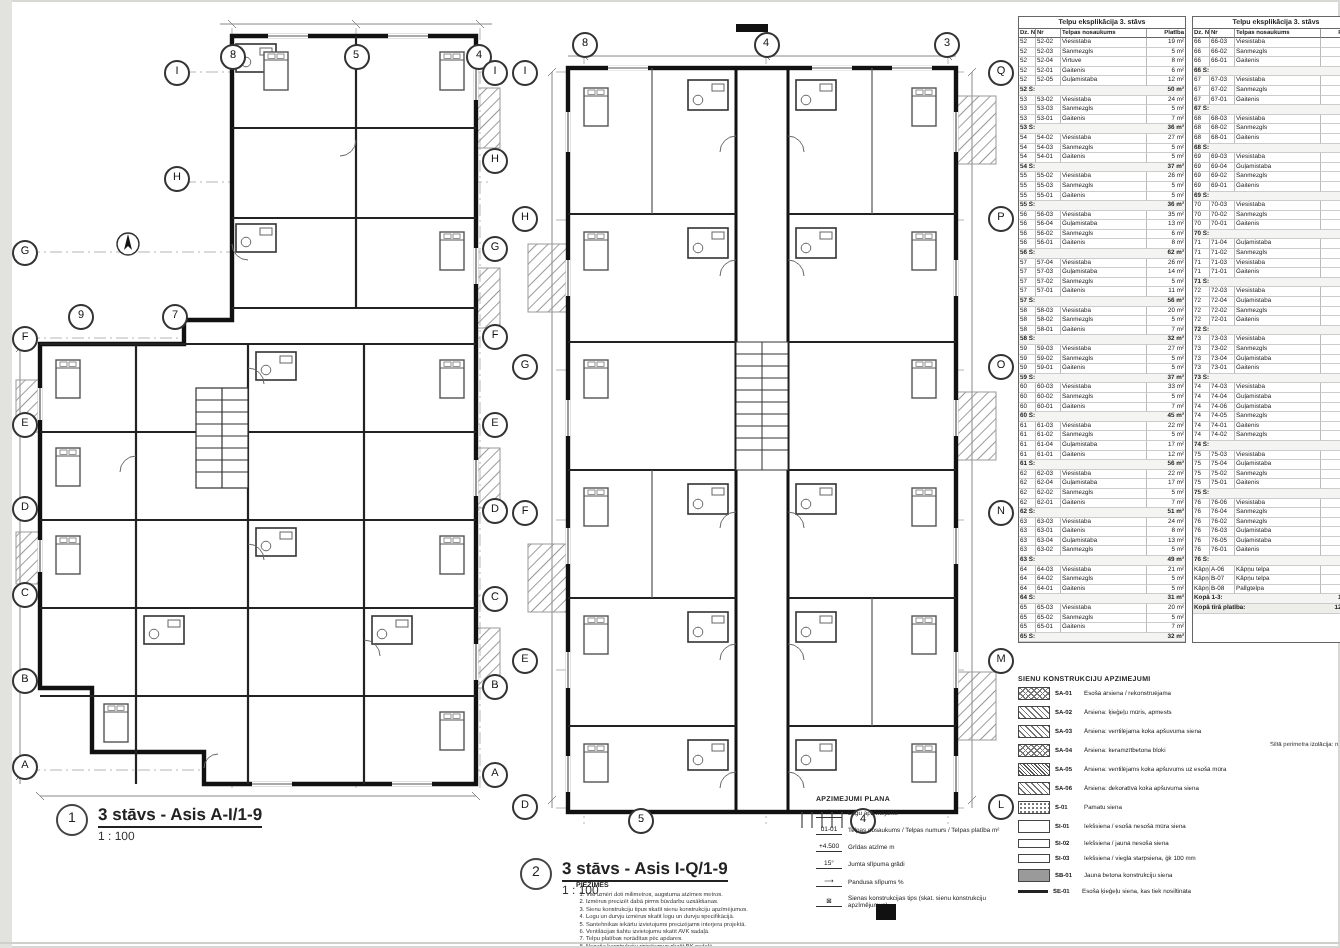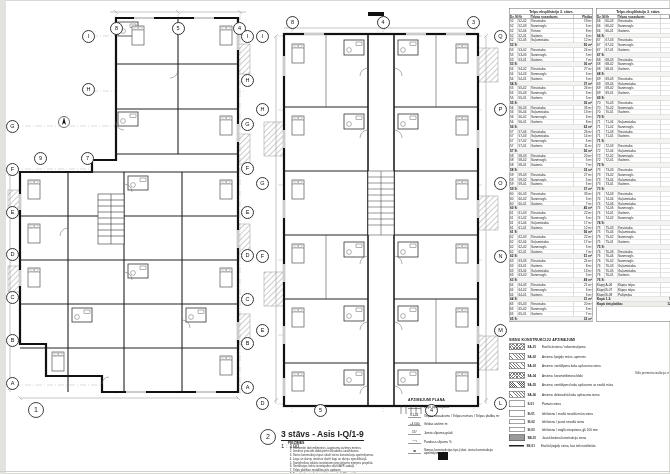--- a/index.html
+++ b/index.html
@@ -250,20 +250,24 @@
         <div class="bubble">E</div>
         <div class="bubble">D</div>
         <div class="bubble">C</div>
         <div class="bubble">B</div>
         <div class="bubble">A</div>
       </div>
   </div>
 
   <div class="abs ptitle" style="left:28px;top:402px;">
     <div class="tnum">1</div>
+    <div>
+      <div class="tmain">3 stāvs - Asis A-I/1-9</div>
+      <div class="tscale">1 : 100</div>
+    </div>
   </div>
 
   <div class="abs" style="left:256px;top:4px;width:250px;height:422px;">
     <svg viewBox="0 0 250 422" width="250" height="422">
       <defs>
         <pattern id="h2" width="4" height="4" patternUnits="userSpaceOnUse" patternTransform="rotate(45)">
           <line x1="0" y1="0" x2="0" y2="4" stroke="#9a9a9a" stroke-width="1"></line>
         </pattern>
         <g id="bed2">
             <rect x="0" y="0" width="12" height="19" fill="#fff" stroke="#555" stroke-width="0.7"></rect>

